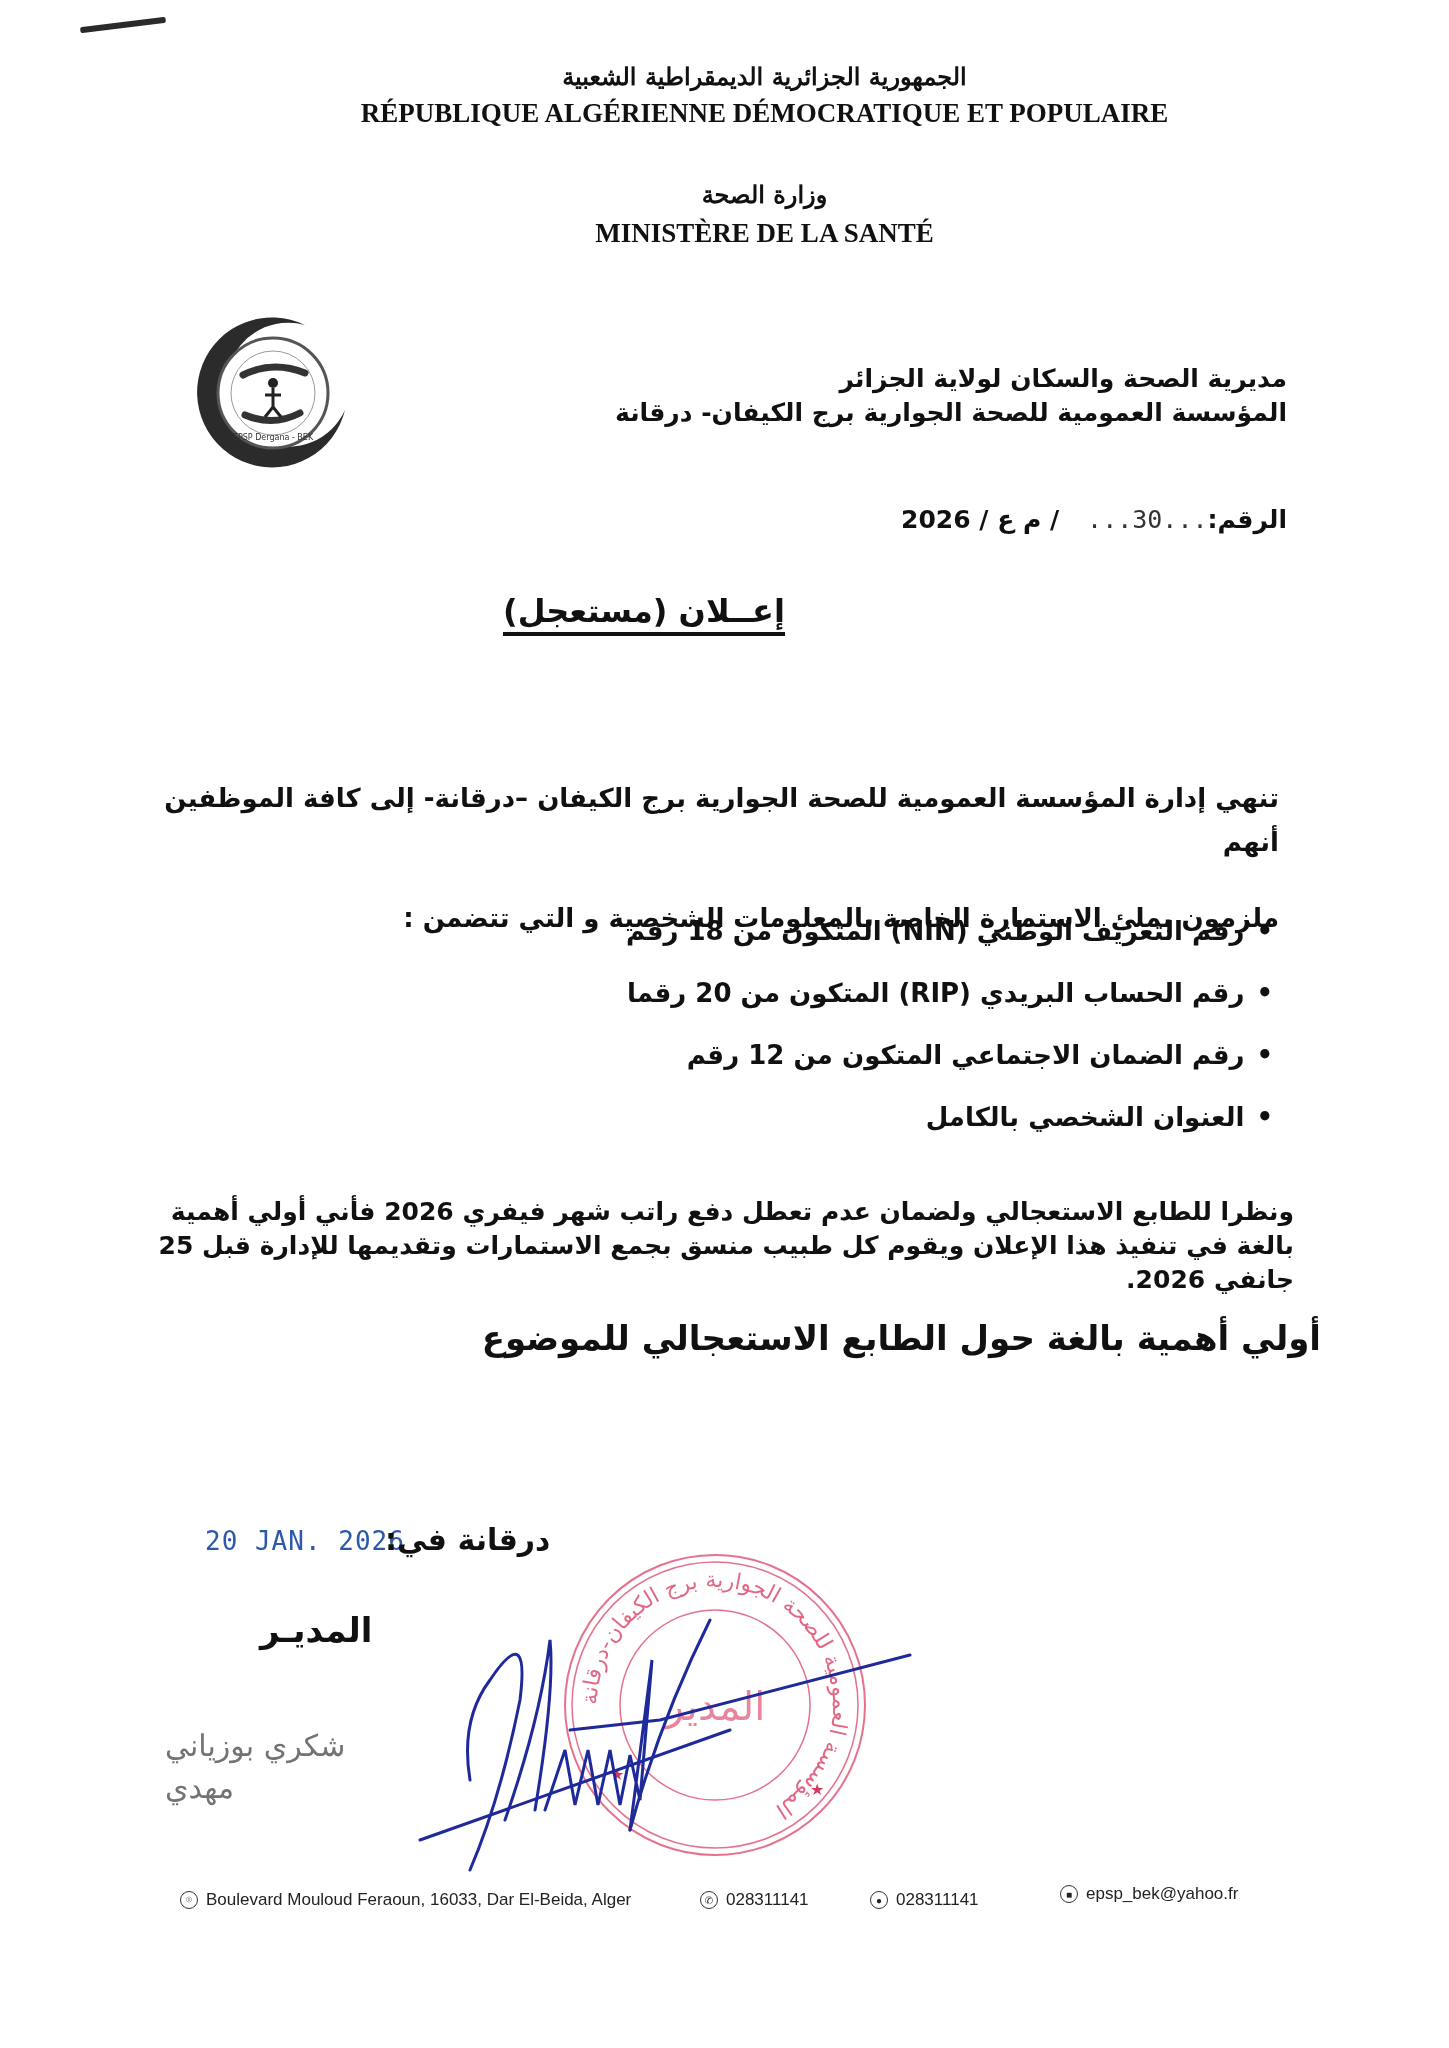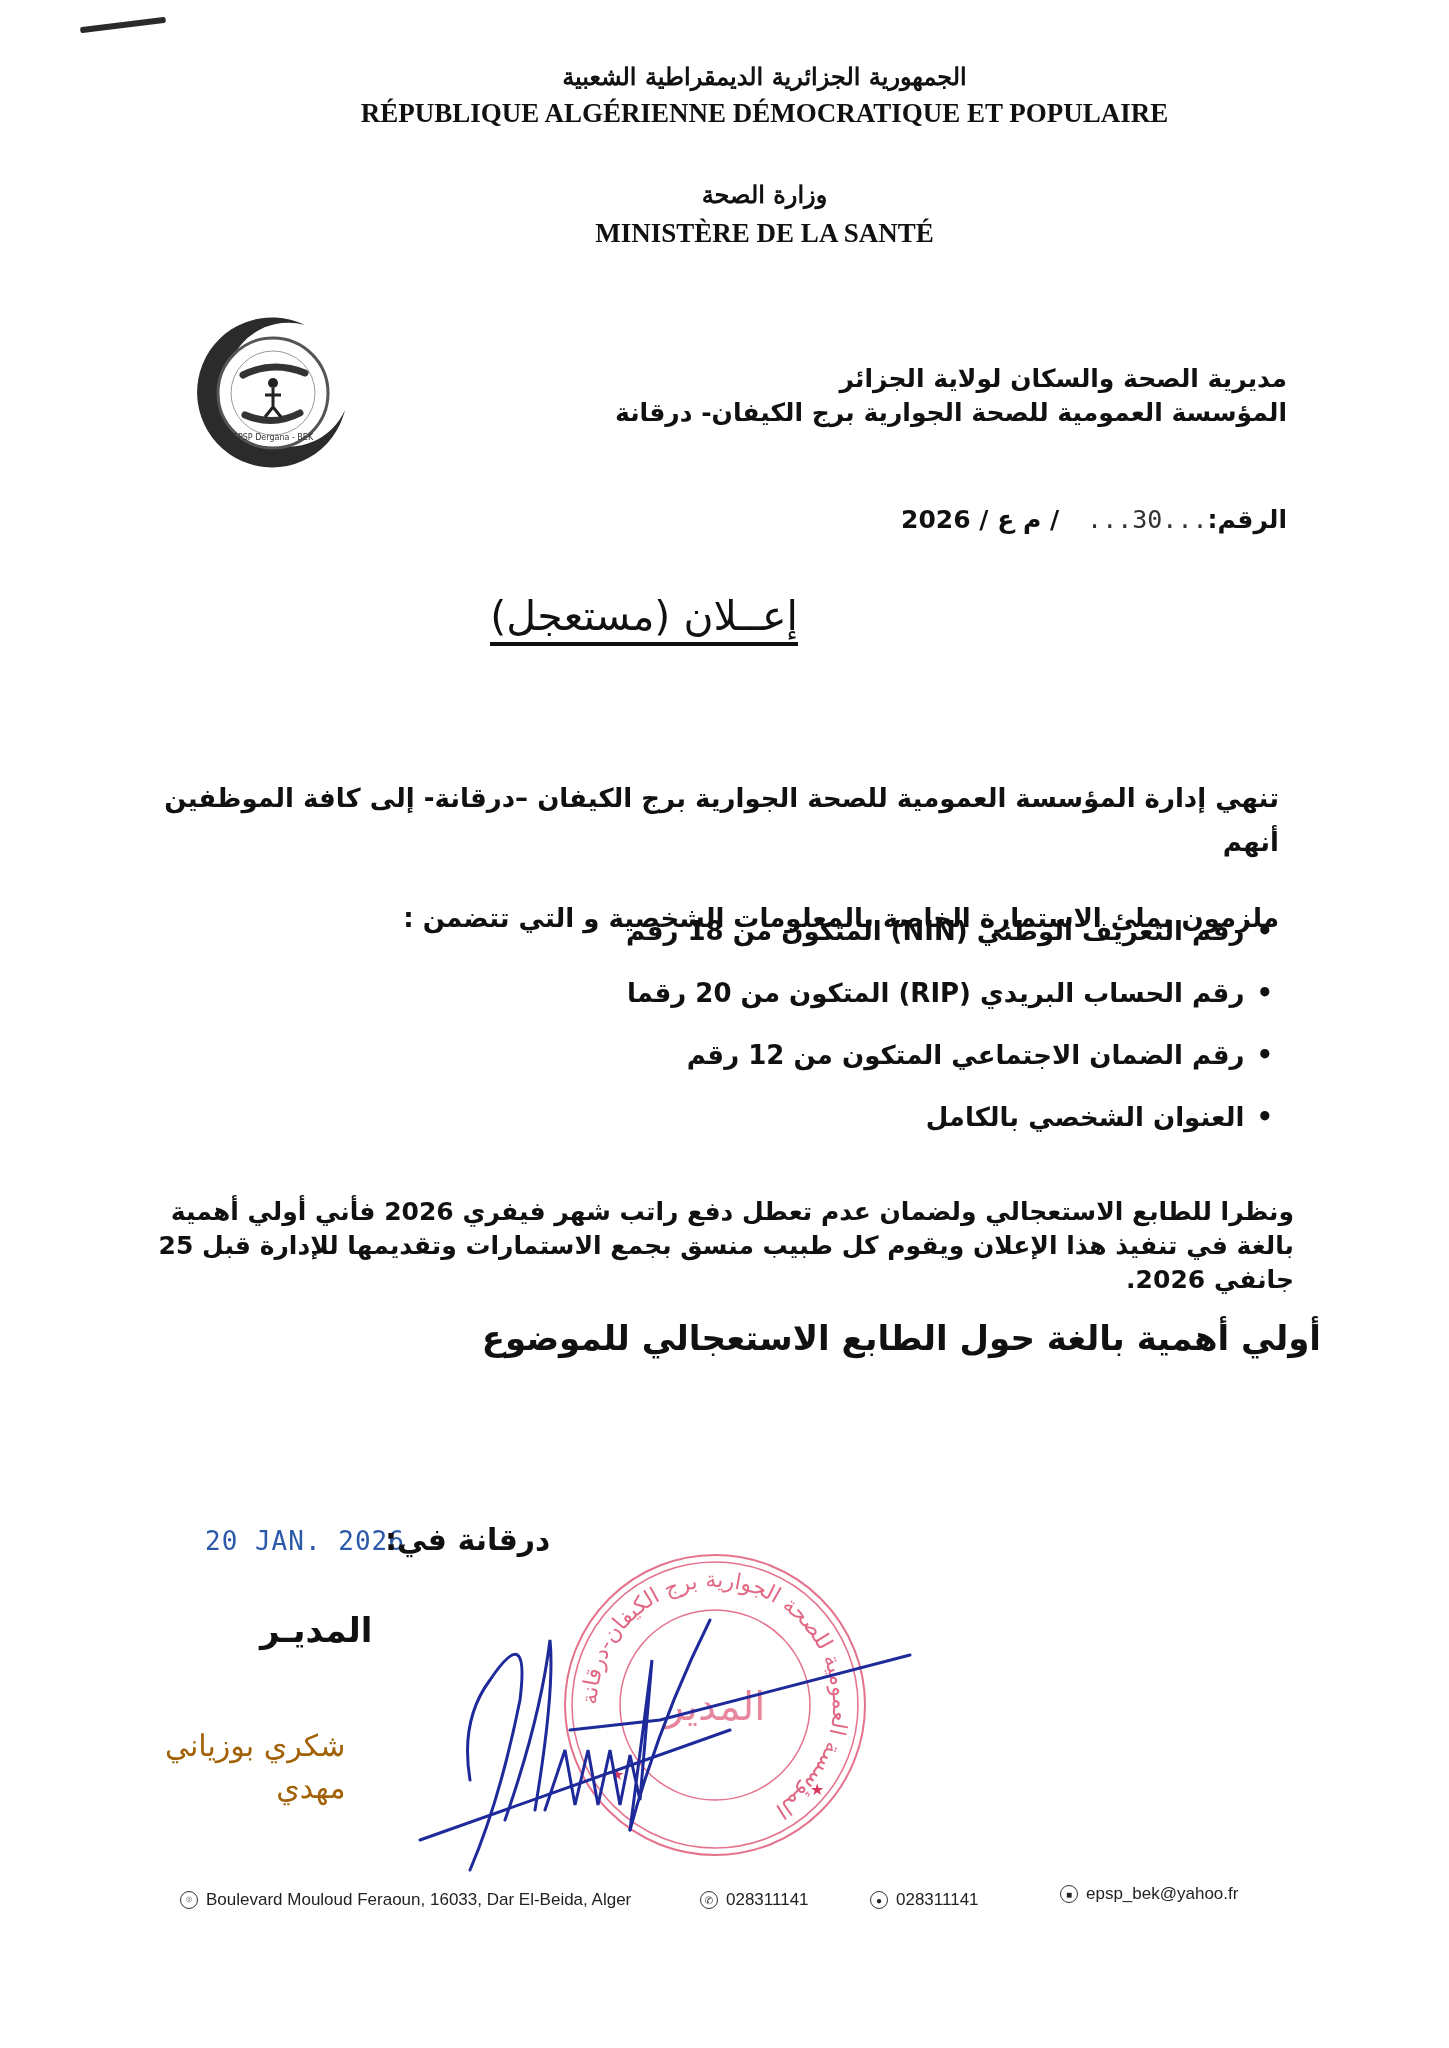--- a/index.html
+++ b/index.html
@@ -9,33 +9,33 @@
   .ar-hdr { left:0; width:1449px; text-align:center; direction:rtl; font-family:"DejaVu Serif", serif; font-weight:bold; }
   .fr-hdr { left:0; width:1449px; text-align:center; font-family:"Liberation Serif", serif; font-weight:bold; }
   .ar-republic { top:62px; font-size:24px; letter-spacing:6px; left:40px; }
   .fr-republic { top:98px; font-size:27px; left:40px; }
   .ar-ministry { top:180px; font-size:24px; left:40px; }
   .fr-ministry { top:218px; font-size:27px; left:40px; }
   .logo { left:155px; top:315px; width:210px; height:155px; }
   .org { right:162px; top:362px; direction:rtl; text-align:right; font-weight:bold; font-size:25px; line-height:34px; font-family:"DejaVu Sans", sans-serif; }
   .ref { right:162px; top:505px; direction:rtl; font-weight:bold; font-size:25px; }
   .ref .num { font-family:"DejaVu Sans Mono", monospace; font-weight:normal; color:#333;margin-left:28px; }
-  .title { left:0; width:1288px; top:592px; text-align:center; direction:rtl; font-weight:normal; font-size:41px; }
+  .title { left:0; width:1288px; top:592px; text-align:center; direction:rtl; font-weight:bold; font-size:32px; }
   .title span { border-bottom:4px solid #111; padding-bottom:2px; }
   .intro { right:170px; top:760px; width:1150px; direction:rtl; text-align:right; font-weight:bold; font-size:26px; }
   .intro p { margin:16px 0 32px 0; line-height:44px; }
   .list { right:160px; top:893px; direction:rtl; font-weight:bold; font-size:26px; list-style:none; margin:16px; padding:0; }
   .list li { height:62px; line-height:44px; }
   .list li::before { content:"•"; margin-left:12px; }
   .para { right:155px; top:1195px; width:1180px; direction:rtl; text-align:right; font-weight:bold; font-size:25px; line-height:34px; }
   .emph { left:0; width:1321px; top:1318px; direction:rtl; font-weight:bold; font-size:34px; }
   .place { left:385px; top:1522px; direction:rtl; font-weight:bold; font-size:30px; }
   .date-stamp { left:205px; top:1526px; font-family:"DejaVu Sans Mono", monospace; color:#2c5aa8; font-size:26px; letter-spacing:1px; }
   .director { left:260px; top:1610px; direction:rtl; font-weight:bold; font-size:34px; }
-  .signer { left:165px; top:1725px; direction:rtl; color:#a16207; font-family:"DejaVu Serif", serif; font-size:30px; text-align:right; line-height:42px; }
+  .signer { left:165px; top:1725px; direction:rtl; color:#737373; font-family:"DejaVu Serif", serif; font-size:30px; text-align:left; line-height:42px; }
   .sig { left:330px; top:1600px; width:600px; height:290px; }
   .seal { left:555px; top:1545px; width:320px; height:320px; }
   .footer { top:1890px; left:180px; width:1120px; font-family:"Liberation Sans", sans-serif; font-size:17px; color:#222; }
   .fitem { position:absolute; top:0; display:flex; align-items:center; gap:8px; white-space:nowrap; }
   .ficon { width:16px; height:16px; border:1.5px solid #333; border-radius:50%; display:inline-flex; align-items:center; justify-content:center; font-size:10px; }
 </style>
 </head>
 <body>
 
 <div class="abs staple"></div>

